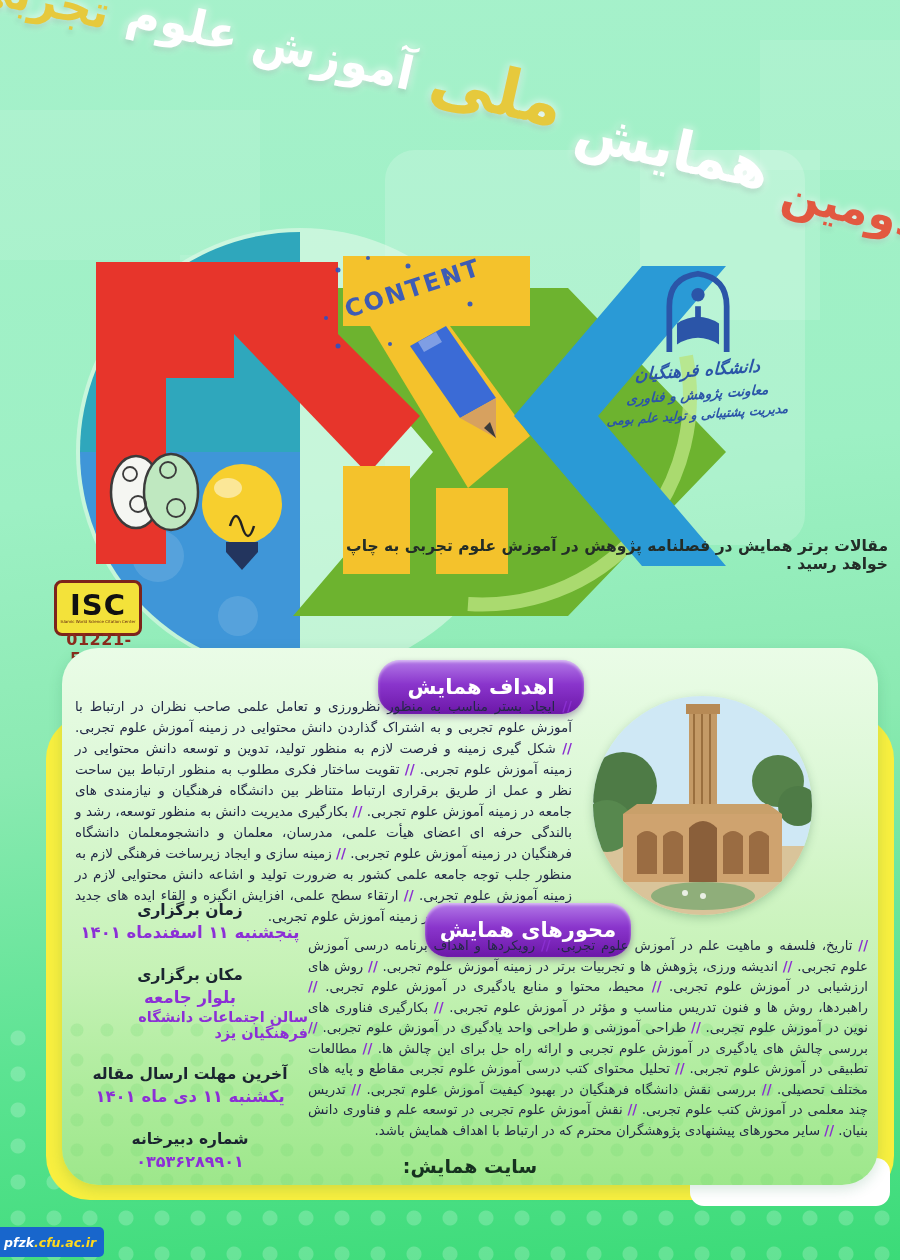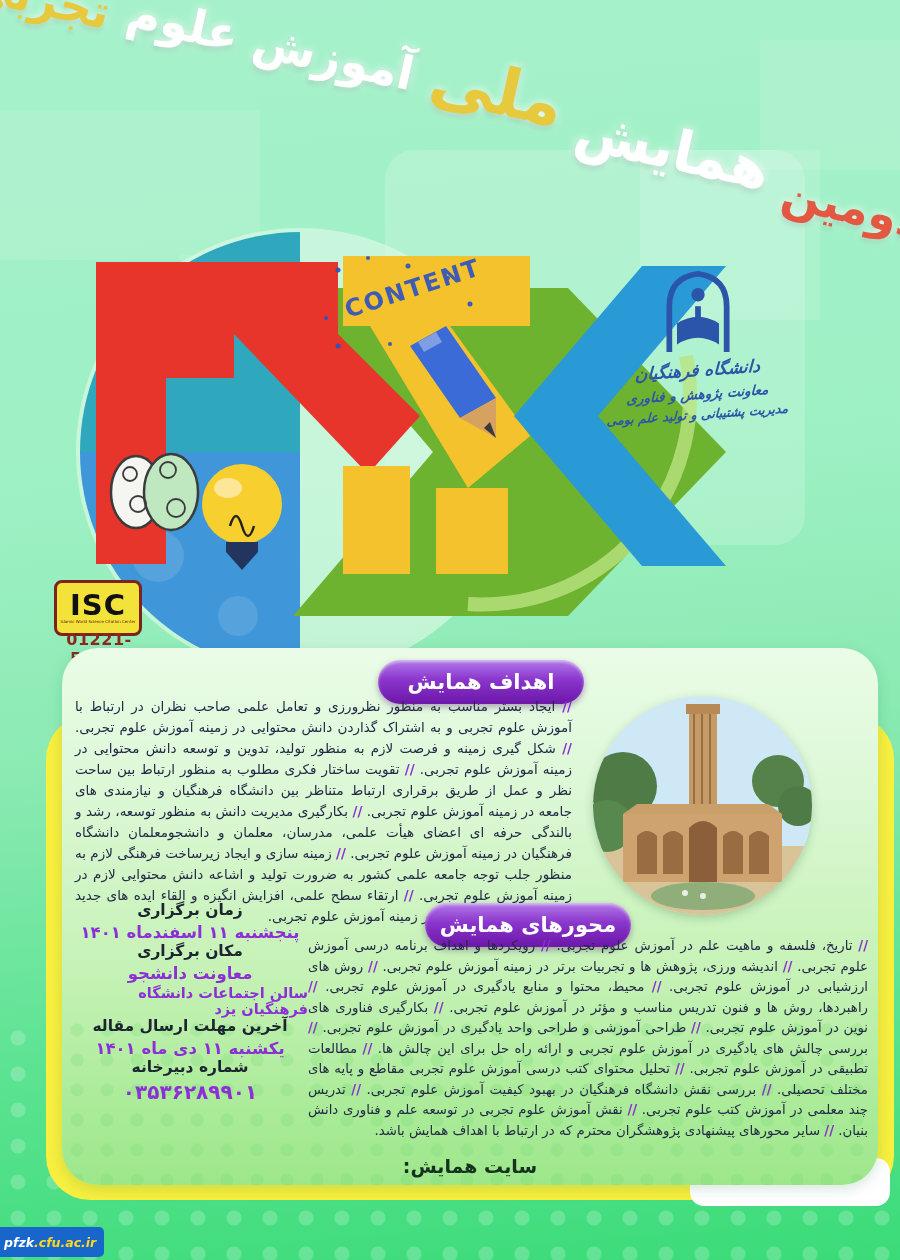--- a/index.html
+++ b/index.html
@@ -54,40 +54,40 @@
     background:#f8ef3f;z-index:2;}
   .white-back{position:absolute;left:690px;top:1158px;width:200px;height:48px;border-radius:14px;
     background:#ffffff;z-index:2;}
   .card{position:absolute;left:62px;top:648px;width:816px;height:537px;border-radius:36px;z-index:3;
     background:linear-gradient(180deg,#eafce7 0%,#ddf8d7 25%,#c6f2b6 60%,#abeb99 85%,#9de78b 100%);
     box-shadow:0 4px 14px rgba(30,120,70,.18);}
   .card::after{content:"";position:absolute;left:0;bottom:0;width:100%;height:170px;
     border-radius:0 0 36px 36px;
     background-image:radial-gradient(circle,rgba(110,215,110,.22) 6px,transparent 7px);
     background-size:30px 30px;pointer-events:none;}
-  .pill{position:absolute;width:206px;height:44px;border-radius:22px;
+  .pill{position:absolute;width:206px;height:54px;border-radius:22px;
     background:linear-gradient(180deg,#b37ae8 0%,#8a35cc 45%,#6c17a8 100%);
     box-shadow:0 3px 6px rgba(60,10,100,.35),inset 0 2px 3px rgba(255,255,255,.5);
     color:#fff;font-weight:700;font-size:21px;display:flex;align-items:center;justify-content:center;
     direction:rtl;z-index:4;}
   .pill-goals{left:316px;top:12px;}
   .pill-topics{left:331px;top:255px;margin-left:32px;}
   .para{position:absolute;direction:rtl;text-align:justify;color:#232946;z-index:4;}
   .para .slash{color:#8a2fd0;font-weight:700;}
   .goals-para{left:13px;top:48px;width:497px;font-size:13.5px;line-height:21px;}
   .topics-para{left:246px;top:288px;width:560px;font-size:13.3px;line-height:20.5px;}
   .photo{position:absolute;left:531px;top:48px;width:219px;height:219px;border-radius:50%;
     overflow:hidden;box-shadow:0 3px 10px rgba(30,90,50,.25);z-index:4;}
   .info{position:absolute;left:10px;top:253px;width:236px;display:flex;flex-direction:column;
     align-items:center;direction:rtl;z-index:4;}
   .ilabel{color:#1b2430;font-weight:800;font-size:15.5px;}
   .ivalue{color:#8c2fd6;font-weight:800;font-size:16.5px;margin-top:4px;}
   .ivalue.small{font-size:14.5px;margin-top:2px;}
-  .ivalue.phone{font-size:20px;letter-spacing:1px;}
-  .mt{}
+  .ivalue.phone{font-size:16px;letter-spacing:1px;}
+  .mt{margin-top:24px;}
   .webrow{position:absolute;left:0;right:0;bottom:8px;display:flex;direction:rtl;
     justify-content:center;align-items:baseline;gap:10px;z-index:4;}
   .weblabel{color:#16321f;font-weight:800;font-size:19px;}
   .weburl{color:#6d28c9;font-weight:700;font-size:21px;direction:ltr;text-decoration:none;}
   
   .footer-badge{position:absolute;left:0;top:1227px;height:30px;padding:0 8px 0 4px;background:#1866cc;
     border-radius:0 5px 5px 0;display:flex;align-items:center;z-index:5;font-style:italic;
     font-weight:800;font-size:12.5px;text-decoration:none;}
   .fb-white{color:#ffffff;}
   .fb-yellow{color:#ffd91c;}
@@ -176,20 +176,21 @@
       <path d="M 20 88 L 20 40 Q 20 10 50 6 Q 80 10 80 40 L 80 88" stroke="#2b55a8" stroke-width="6" fill="none"></path>
       <circle cx="50" cy="28" r="7" fill="#2b55a8"></circle>
       <rect x="47" y="40" width="6" height="24" fill="#2b55a8"></rect>
       <path d="M 28 80 L 28 58 Q 50 44 72 58 L 72 80 Q 50 66 28 80 Z" fill="#2b55a8"></path>
     </svg>
     <div class="u-line u1">دانشگاه فرهنگیان</div>
     <div class="u-line u2">معاونت پژوهش و فناوری</div>
     <div class="u-line u3">مدیریت پشتیبانی و تولید علم بومی</div>
   </div>
 
+  <div class="subline">مقالات برتر همایش در فصلنامه پژوهش در آموزش علوم تجربی به چاپ خواهد رسید .</div>
 
   <div class="isc-box">
     <div class="isc-label">ISC</div>
     <div class="isc-sub">Islamic World Science Citation Center</div>
   </div>
   <div class="isc-code">01221-54312</div>
 
   <div class="yellow-back"></div>
   <div class="white-back"></div>
 
@@ -223,21 +224,21 @@
       </svg>
     </div>
 
     <div class="pill pill-topics">محورهای همایش</div>
     <div class="para topics-para"><span class="slash">//</span> تاریخ، فلسفه و ماهیت علم در آموزش علوم تجربی. <span class="slash">//</span> رویکردها و اهداف برنامه درسی آموزش علوم تجربی. <span class="slash">//</span> اندیشه ورزی، پژوهش ها و تجربیات برتر در زمینه آموزش علوم تجربی. <span class="slash">//</span> روش های ارزشیابی در آموزش علوم تجربی. <span class="slash">//</span> محیط، محتوا و منابع یادگیری در آموزش علوم تجربی. <span class="slash">//</span> راهبردها، روش ها و فنون تدریس مناسب و مؤثر در آموزش علوم تجربی. <span class="slash">//</span> بکارگیری فناوری های نوین در آموزش علوم تجربی. <span class="slash">//</span> طراحی آموزشی و طراحی واحد یادگیری در آموزش علوم تجربی. <span class="slash">//</span> بررسی چالش های یادگیری در آموزش علوم تجربی و ارائه راه حل برای این چالش ها. <span class="slash">//</span> مطالعات تطبیقی در آموزش علوم تجربی. <span class="slash">//</span> تحلیل محتوای کتب درسی آموزش علوم تجربی مقاطع و پایه های مختلف تحصیلی. <span class="slash">//</span> بررسی نقش دانشگاه فرهنگیان در بهبود کیفیت آموزش علوم تجربی. <span class="slash">//</span> تدریس چند معلمی در آموزش کتب علوم تجربی. <span class="slash">//</span> نقش آموزش علوم تجربی در توسعه علم و فناوری دانش بنیان. <span class="slash">//</span> سایر محورهای پیشنهادی پژوهشگران محترم که در ارتباط با اهداف همایش باشد.</div>
 
     <div class="info">
       <div class="ilabel">زمان برگزاری</div>
       <div class="ivalue">پنجشنبه ۱۱ اسفندماه ۱۴۰۱</div>
       <div class="ilabel mt">مکان برگزاری</div>
-      <div class="ivalue">معاونت دانشجو</div>
+      <div class="ivalue">بلوار جامعه</div>
       <div class="ivalue small">سالن اجتماعات دانشگاه فرهنگیان یزد</div>
       <div class="ilabel mt">آخرین مهلت ارسال مقاله</div>
       <div class="ivalue">یکشنبه ۱۱ دی ماه ۱۴۰۱</div>
       <div class="ilabel mt">شماره دبیرخانه</div>
       <div class="ivalue phone">۰۳۵۳۶۲۸۹۹۰۱</div>
     </div>
 
     <div class="webrow">
       <span class="weblabel">سایت همایش:</span>
     </div>

